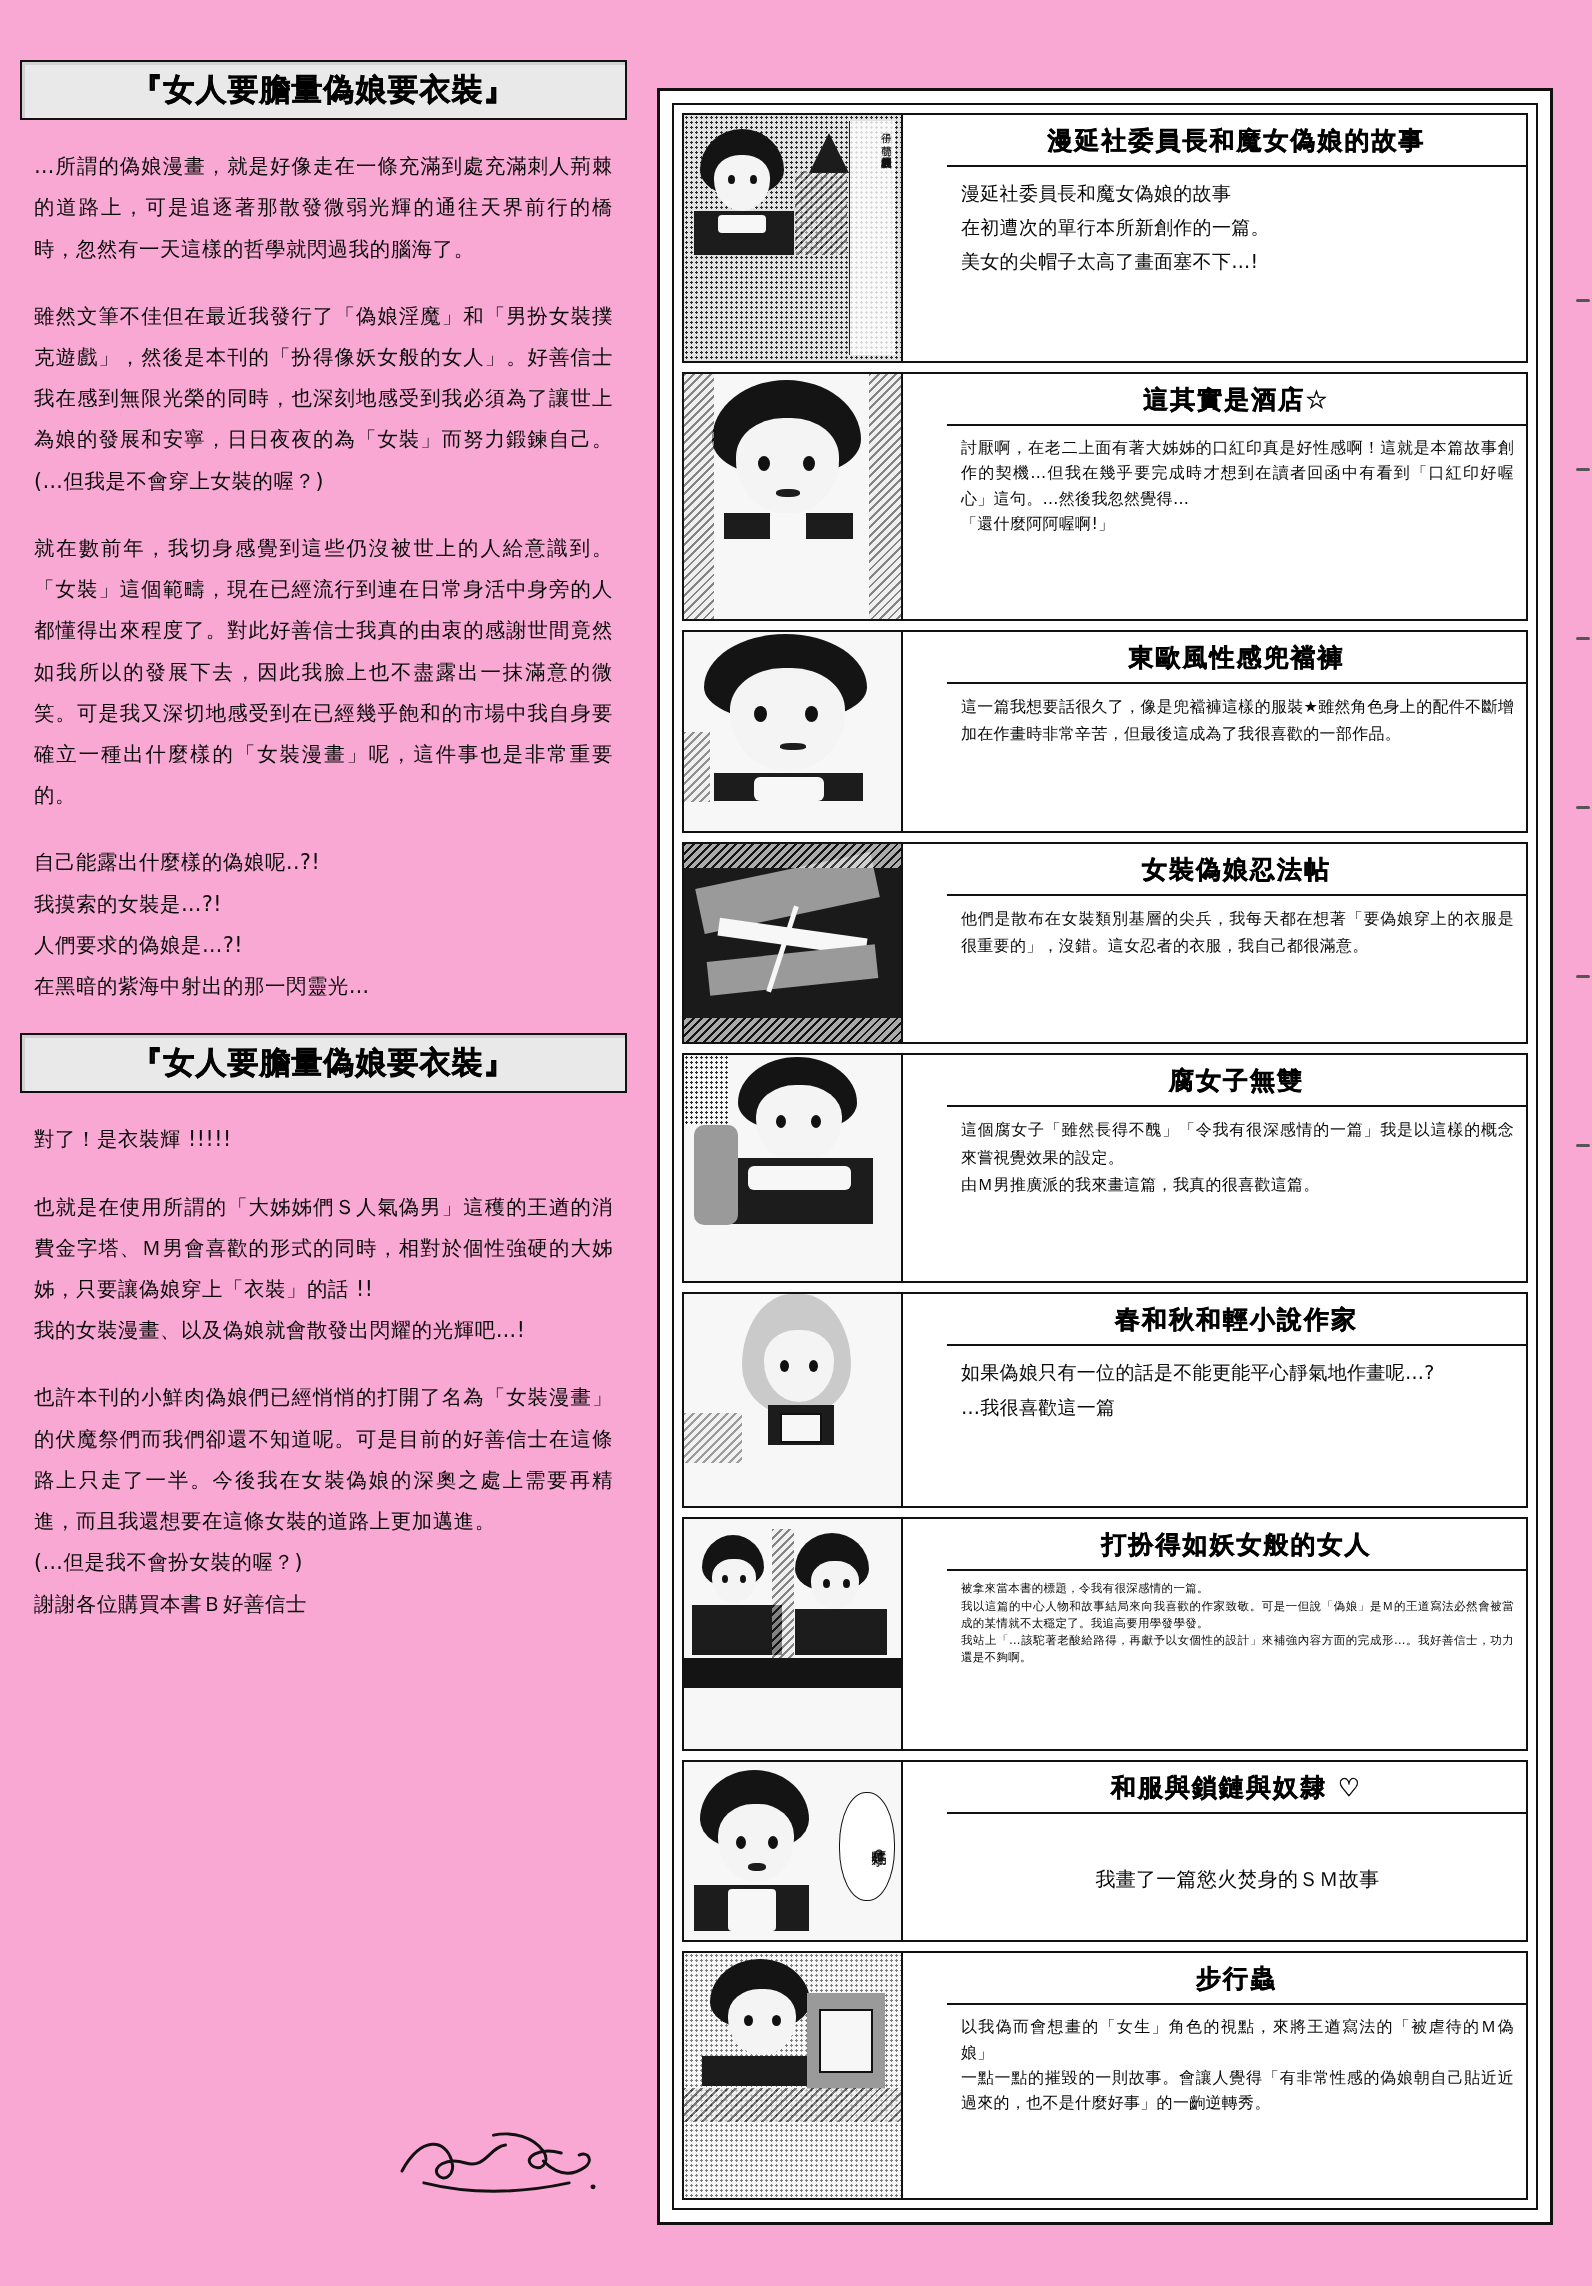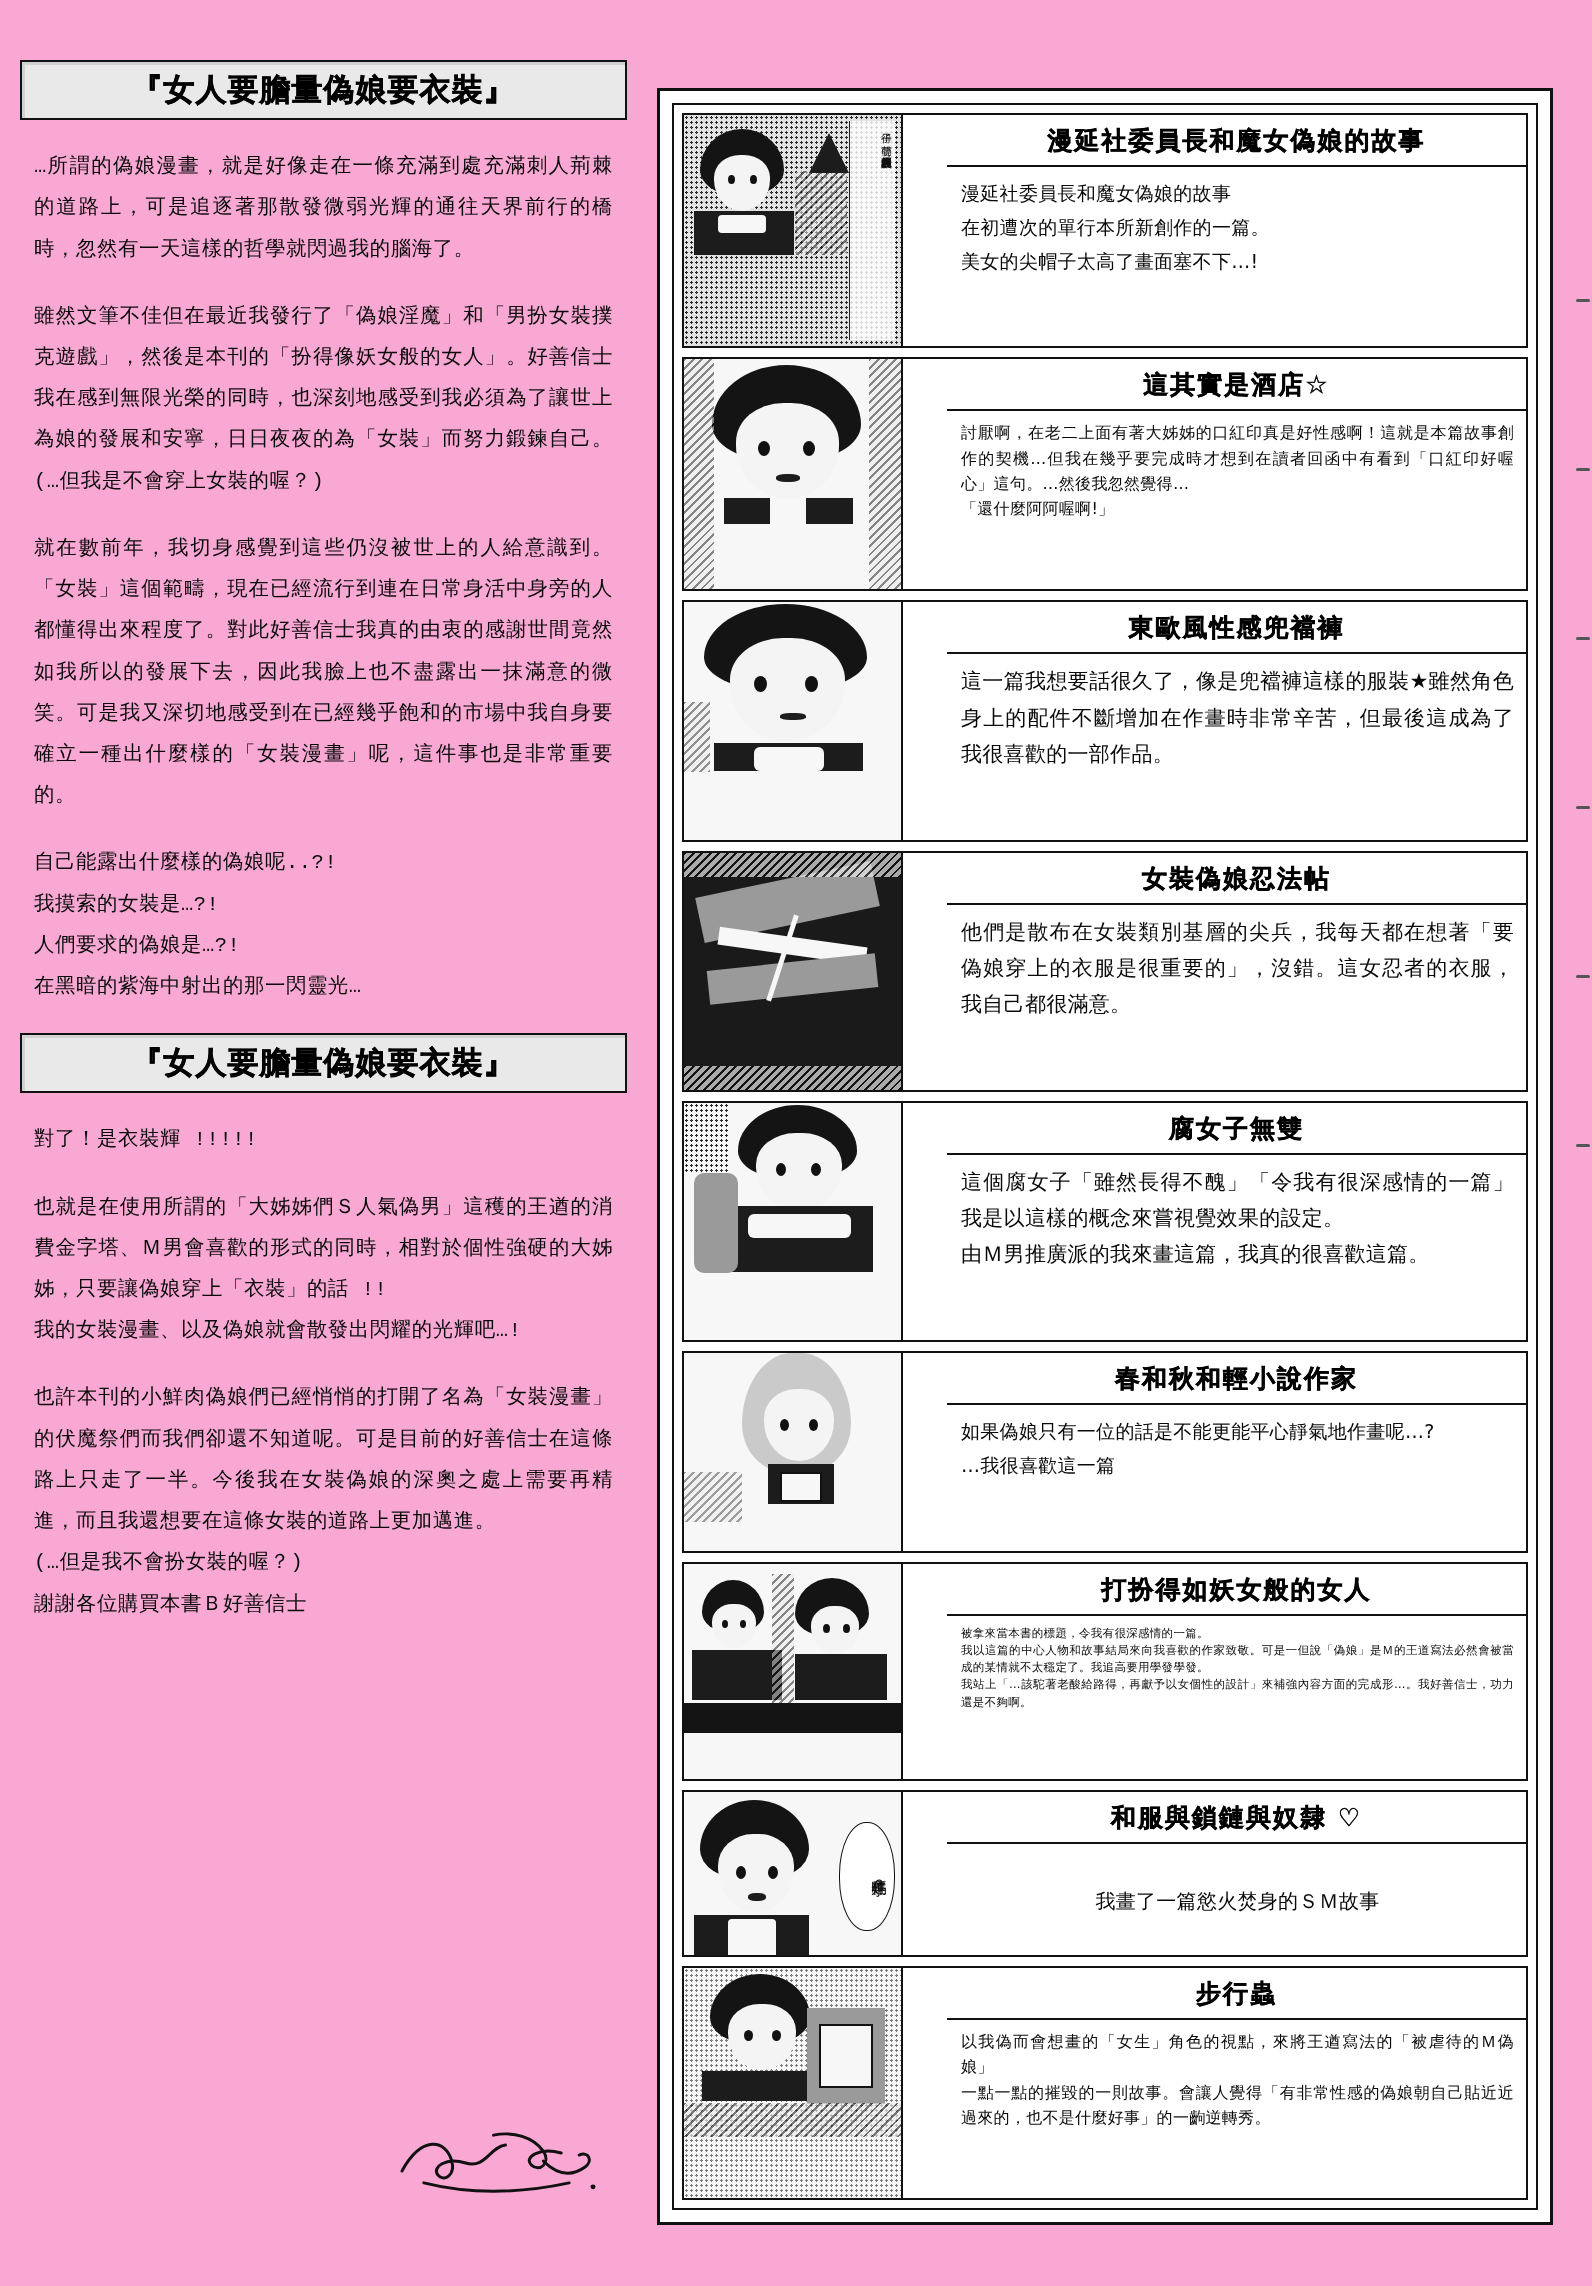--- a/index.html
+++ b/index.html
@@ -48,21 +48,20 @@
   .body-block {
     font-size: 20.4px;
     line-height: 2.02;
     letter-spacing: 0.6px;
     text-align: justify;
     margin: 0 14px 26px 14px;
     font-family: "DejaVu Sans", sans-serif;
   }
   .body-block p {
     margin: 0 0 26px 0;
-    font-family: Liberation Mono, monospace;
   }
   .body-block p:last-child { margin-bottom: 0; }
 
   .sig {
     position: absolute;
     right: 24px;
     bottom: 26px;
     width: 209px;
     height: 86px;
   }
@@ -117,21 +116,21 @@
     font-size: 25px;
     letter-spacing: 2px;
     padding: 9px 4px 8px 4px;
     border-bottom: 2px solid #111;
     -webkit-text-stroke: 0.5px #000;
     white-space: nowrap;
     overflow: hidden;
   }
   .entry .desc {
     padding: 9px 12px 6px 14px;
-    font-size: 21px;
+    font-size: 16px;
     line-height: 1.72;
     letter-spacing: 0.3px;
     text-align: justify;
     flex: 1 1 auto;
     overflow: hidden;
   }
   .entry .desc.big {
     font-size: 19px;
     line-height: 1.8;
   }

